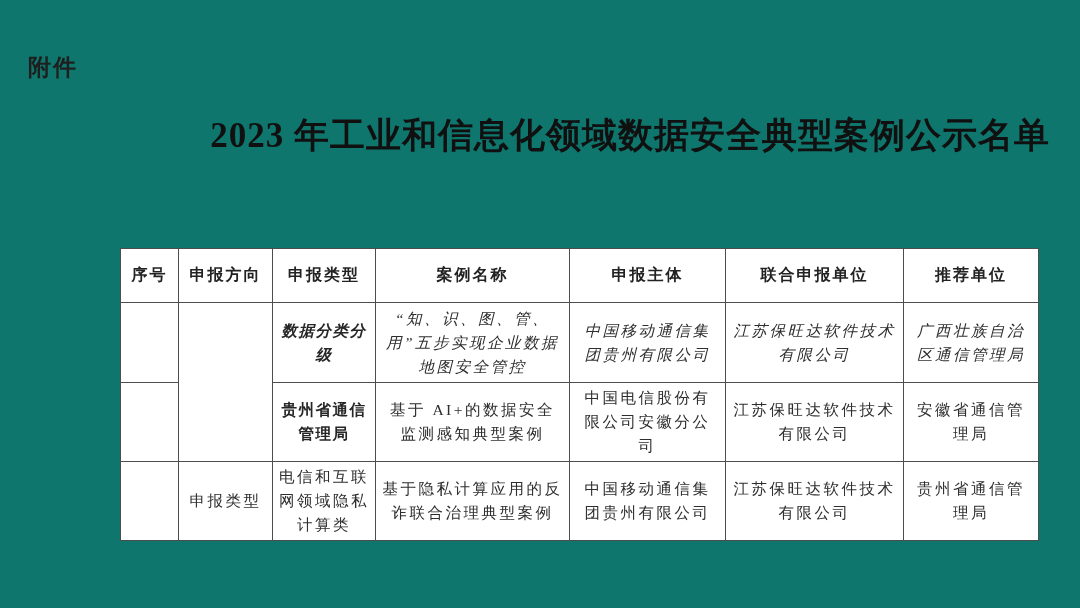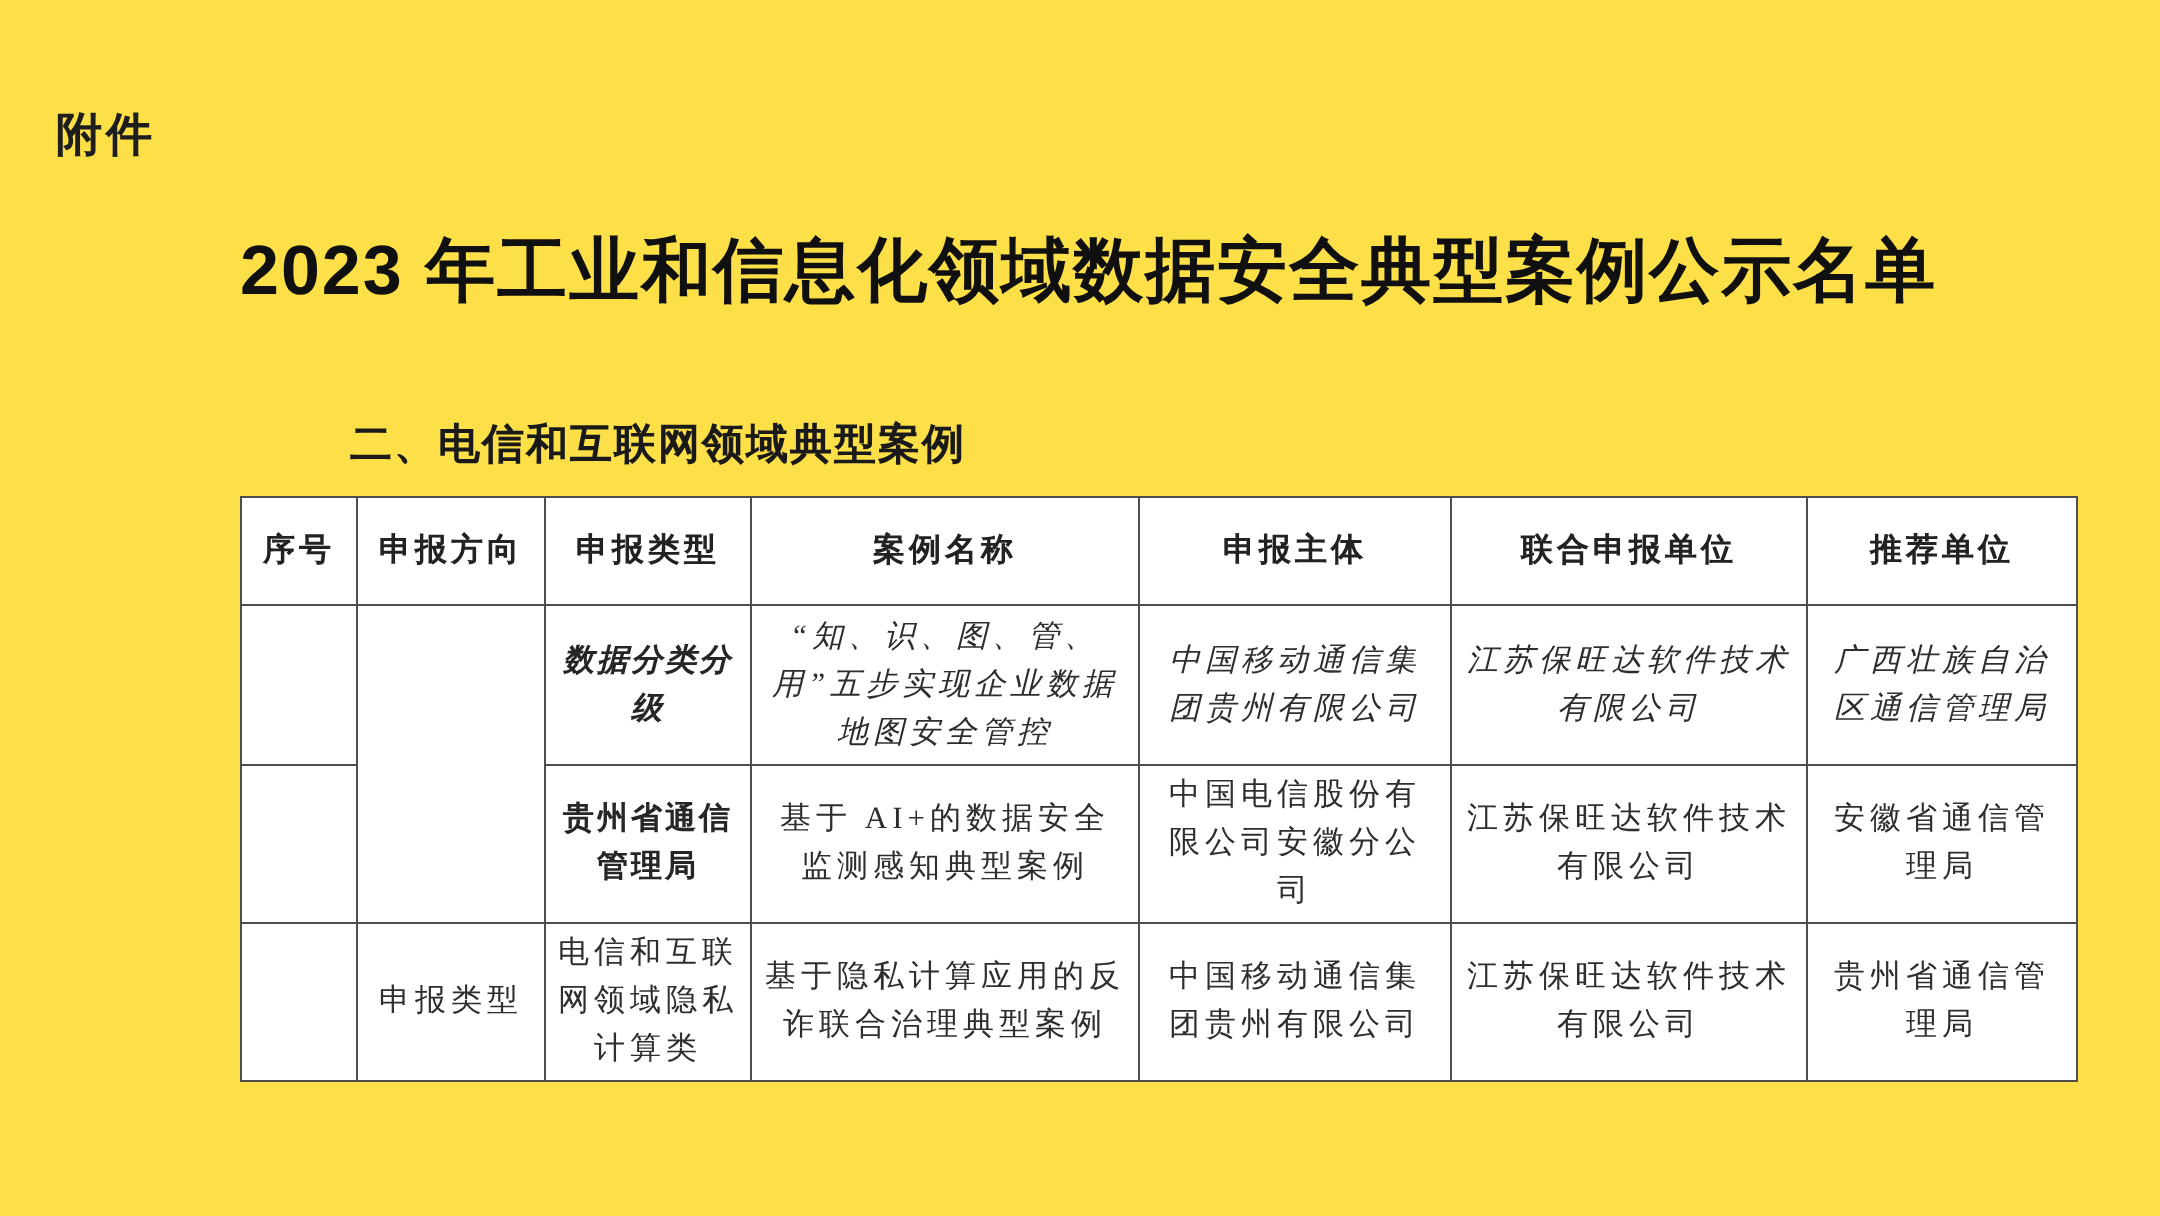--- a/index.html
+++ b/index.html
@@ -2,33 +2,33 @@
 <html><head>
 <meta charset="utf-8">
 <style>
   * { margin: 0; padding: 0; box-sizing: border-box; }
   html, body {
     width: 1080px; height: 608px;
     background: #ffffff;
     overflow: hidden;
     font-family: "Liberation Serif", "DejaVu Serif", serif;
   }
-  .page { position: relative; width: 1080px; height: 608px; background: #fde047; }
+  .page { position: relative; width: 1080px; height: 608px; background: #0f766e; }
 
   .attachment-label {
     position: absolute; left: 28px; top: 52px;
     font-family: "Liberation Sans", "DejaVu Sans", sans-serif;
     font-weight: bold; font-size: 23px; color: #1e1e1e;
     letter-spacing: 2px;
   }
 
   .doc-title {
     position: absolute; left: 120px; top: 112px; width: 930px;
-    text-align: left;
-    font-family: Liberation Sans, sans-serif;
+    text-align: right;
+    font-family: Liberation Serif, serif;
     font-weight: bold; font-size: 35px; color: #101010;
     letter-spacing: 1px; white-space: nowrap;
   }
 
   .section-heading {
     position: absolute; left: 175px; top: 208px;
     font-family: "Liberation Sans", "DejaVu Sans", sans-serif;
     font-weight: bold; font-size: 21px; color: #1a1a1a;
     letter-spacing: 1px;
   }
@@ -68,21 +68,20 @@
 </style>
 </head>
 <body>
 
 <div class="page">
 
   <div class="attachment-label">附件</div>
 
   <div class="doc-title">2023 年工业和信息化领域数据安全典型案例公示名单</div>
 
-  <div class="section-heading">二、电信和互联网领域典型案例</div>
 
   <table class="cases">
     <colgroup>
       <col style="width:58px">
       <col style="width:94px">
       <col style="width:103px">
       <col style="width:194px">
       <col style="width:156px">
       <col style="width:178px">
       <col style="width:135px">

